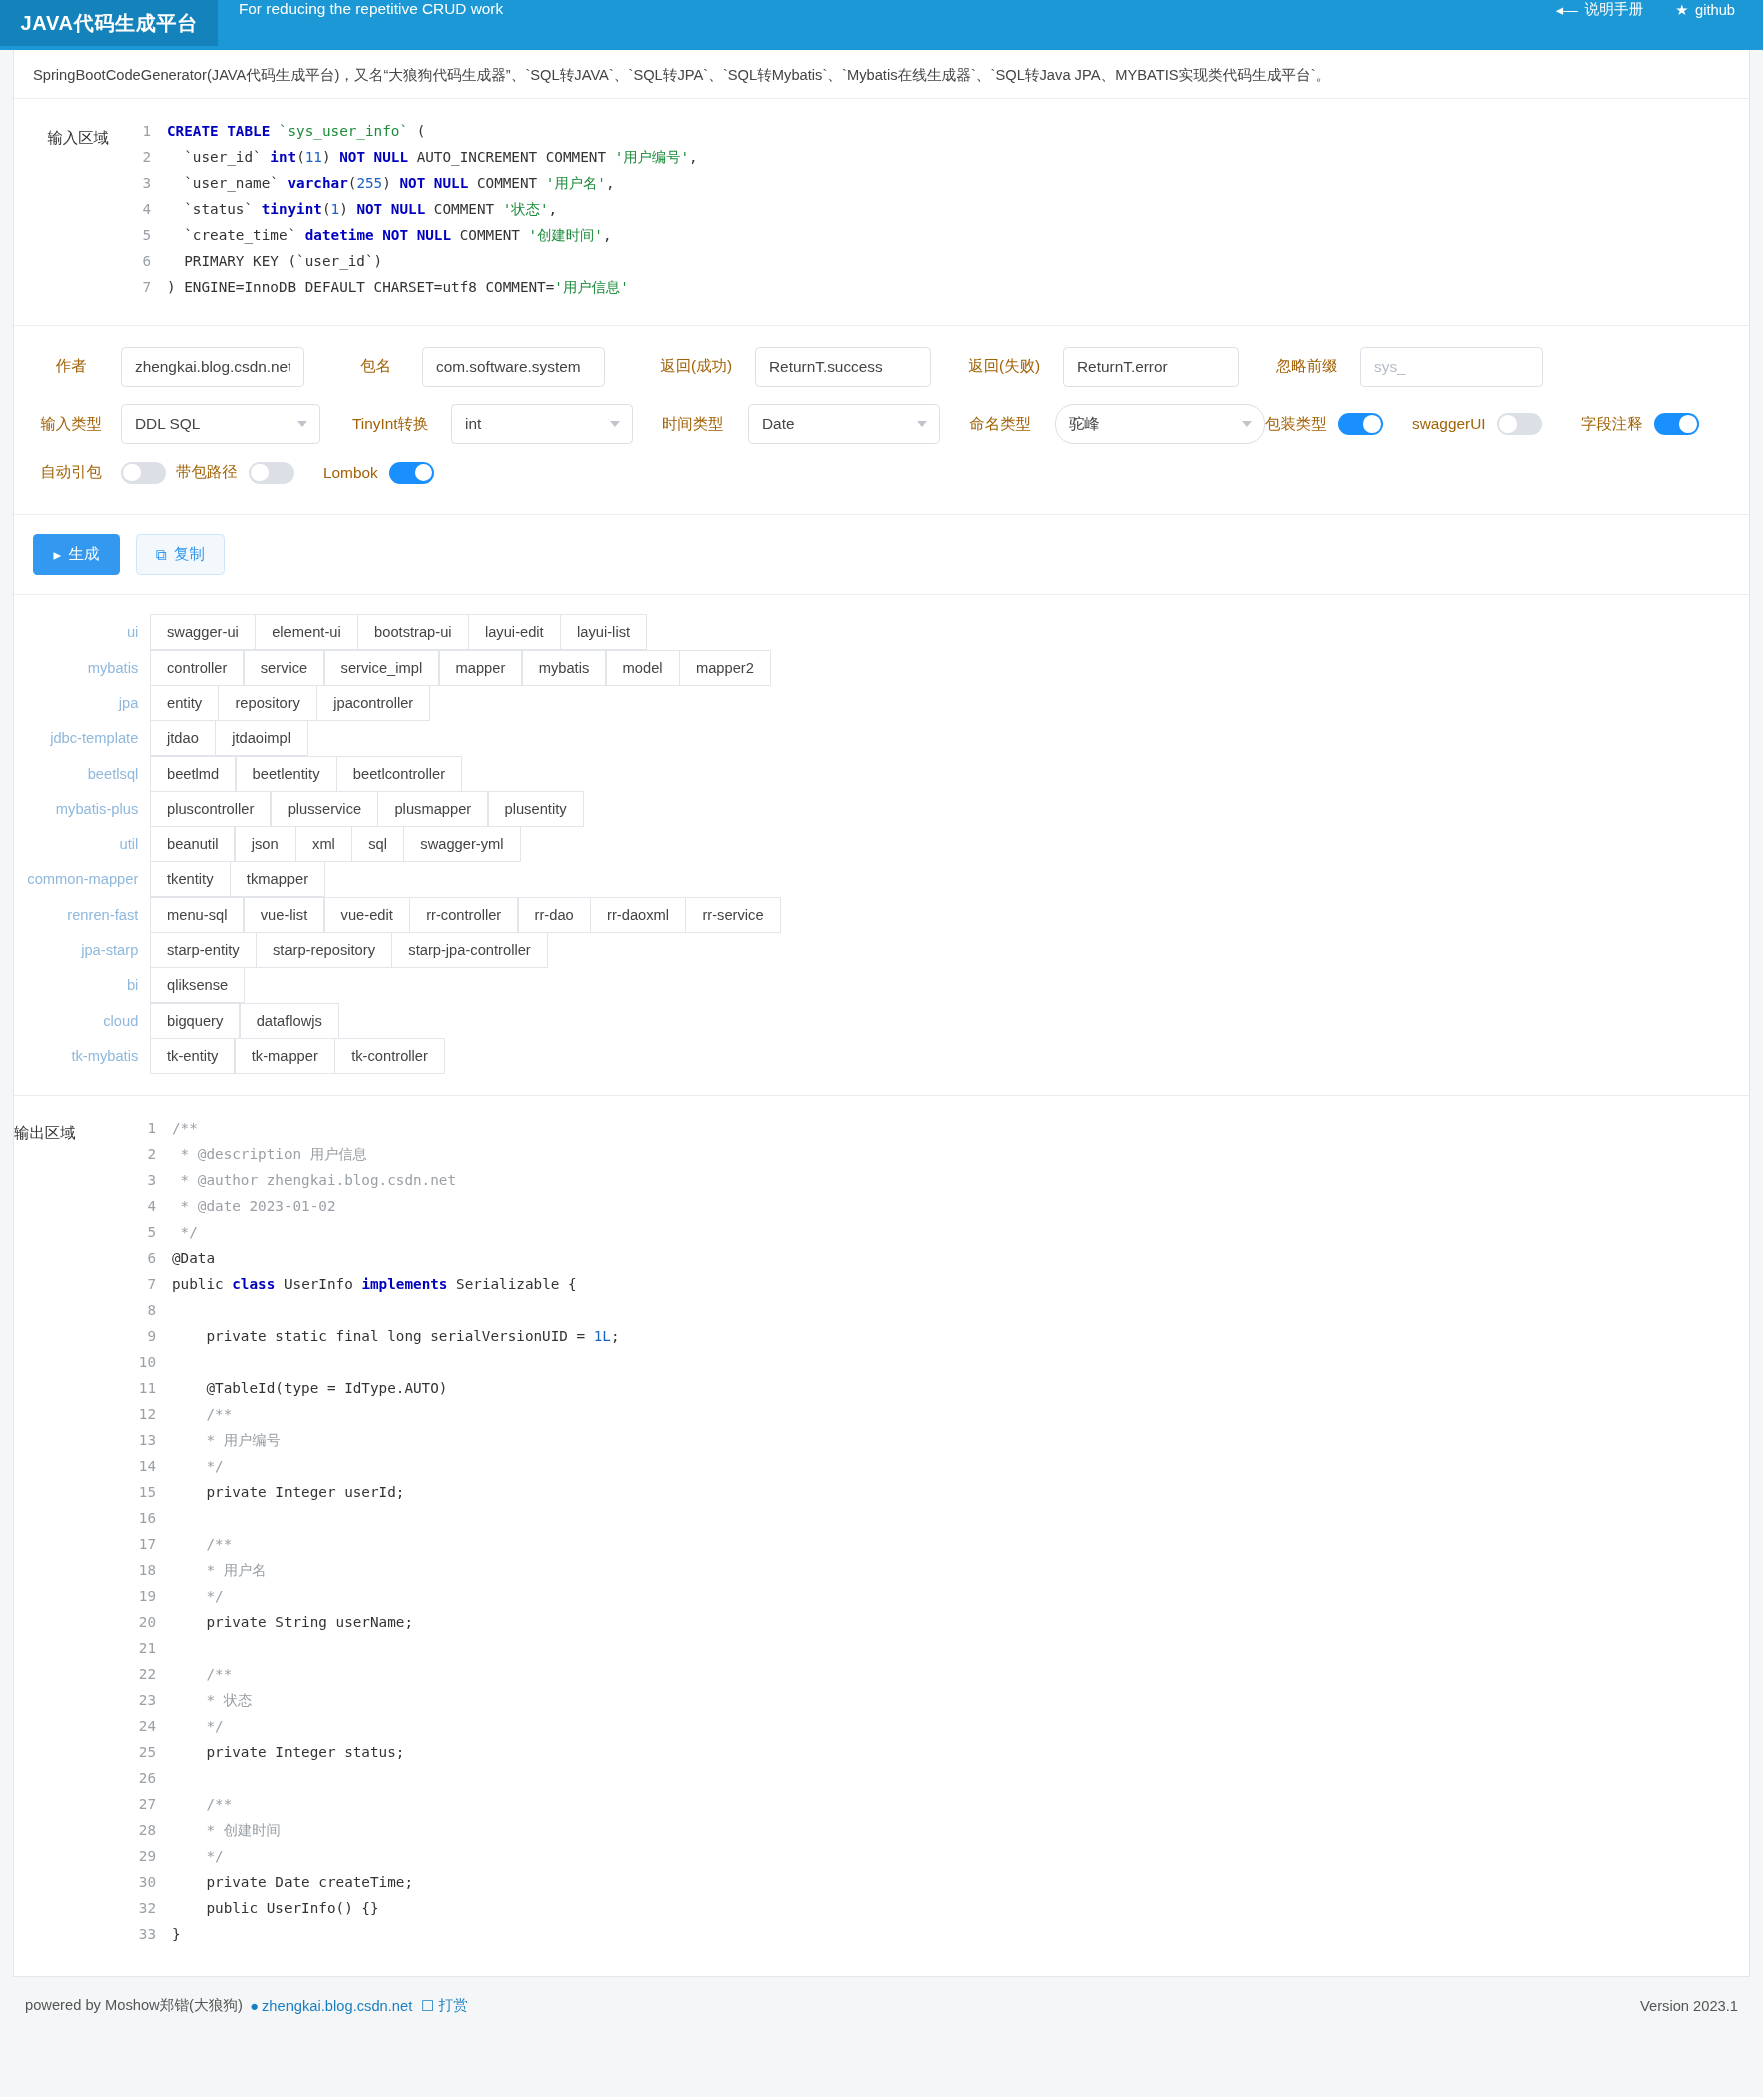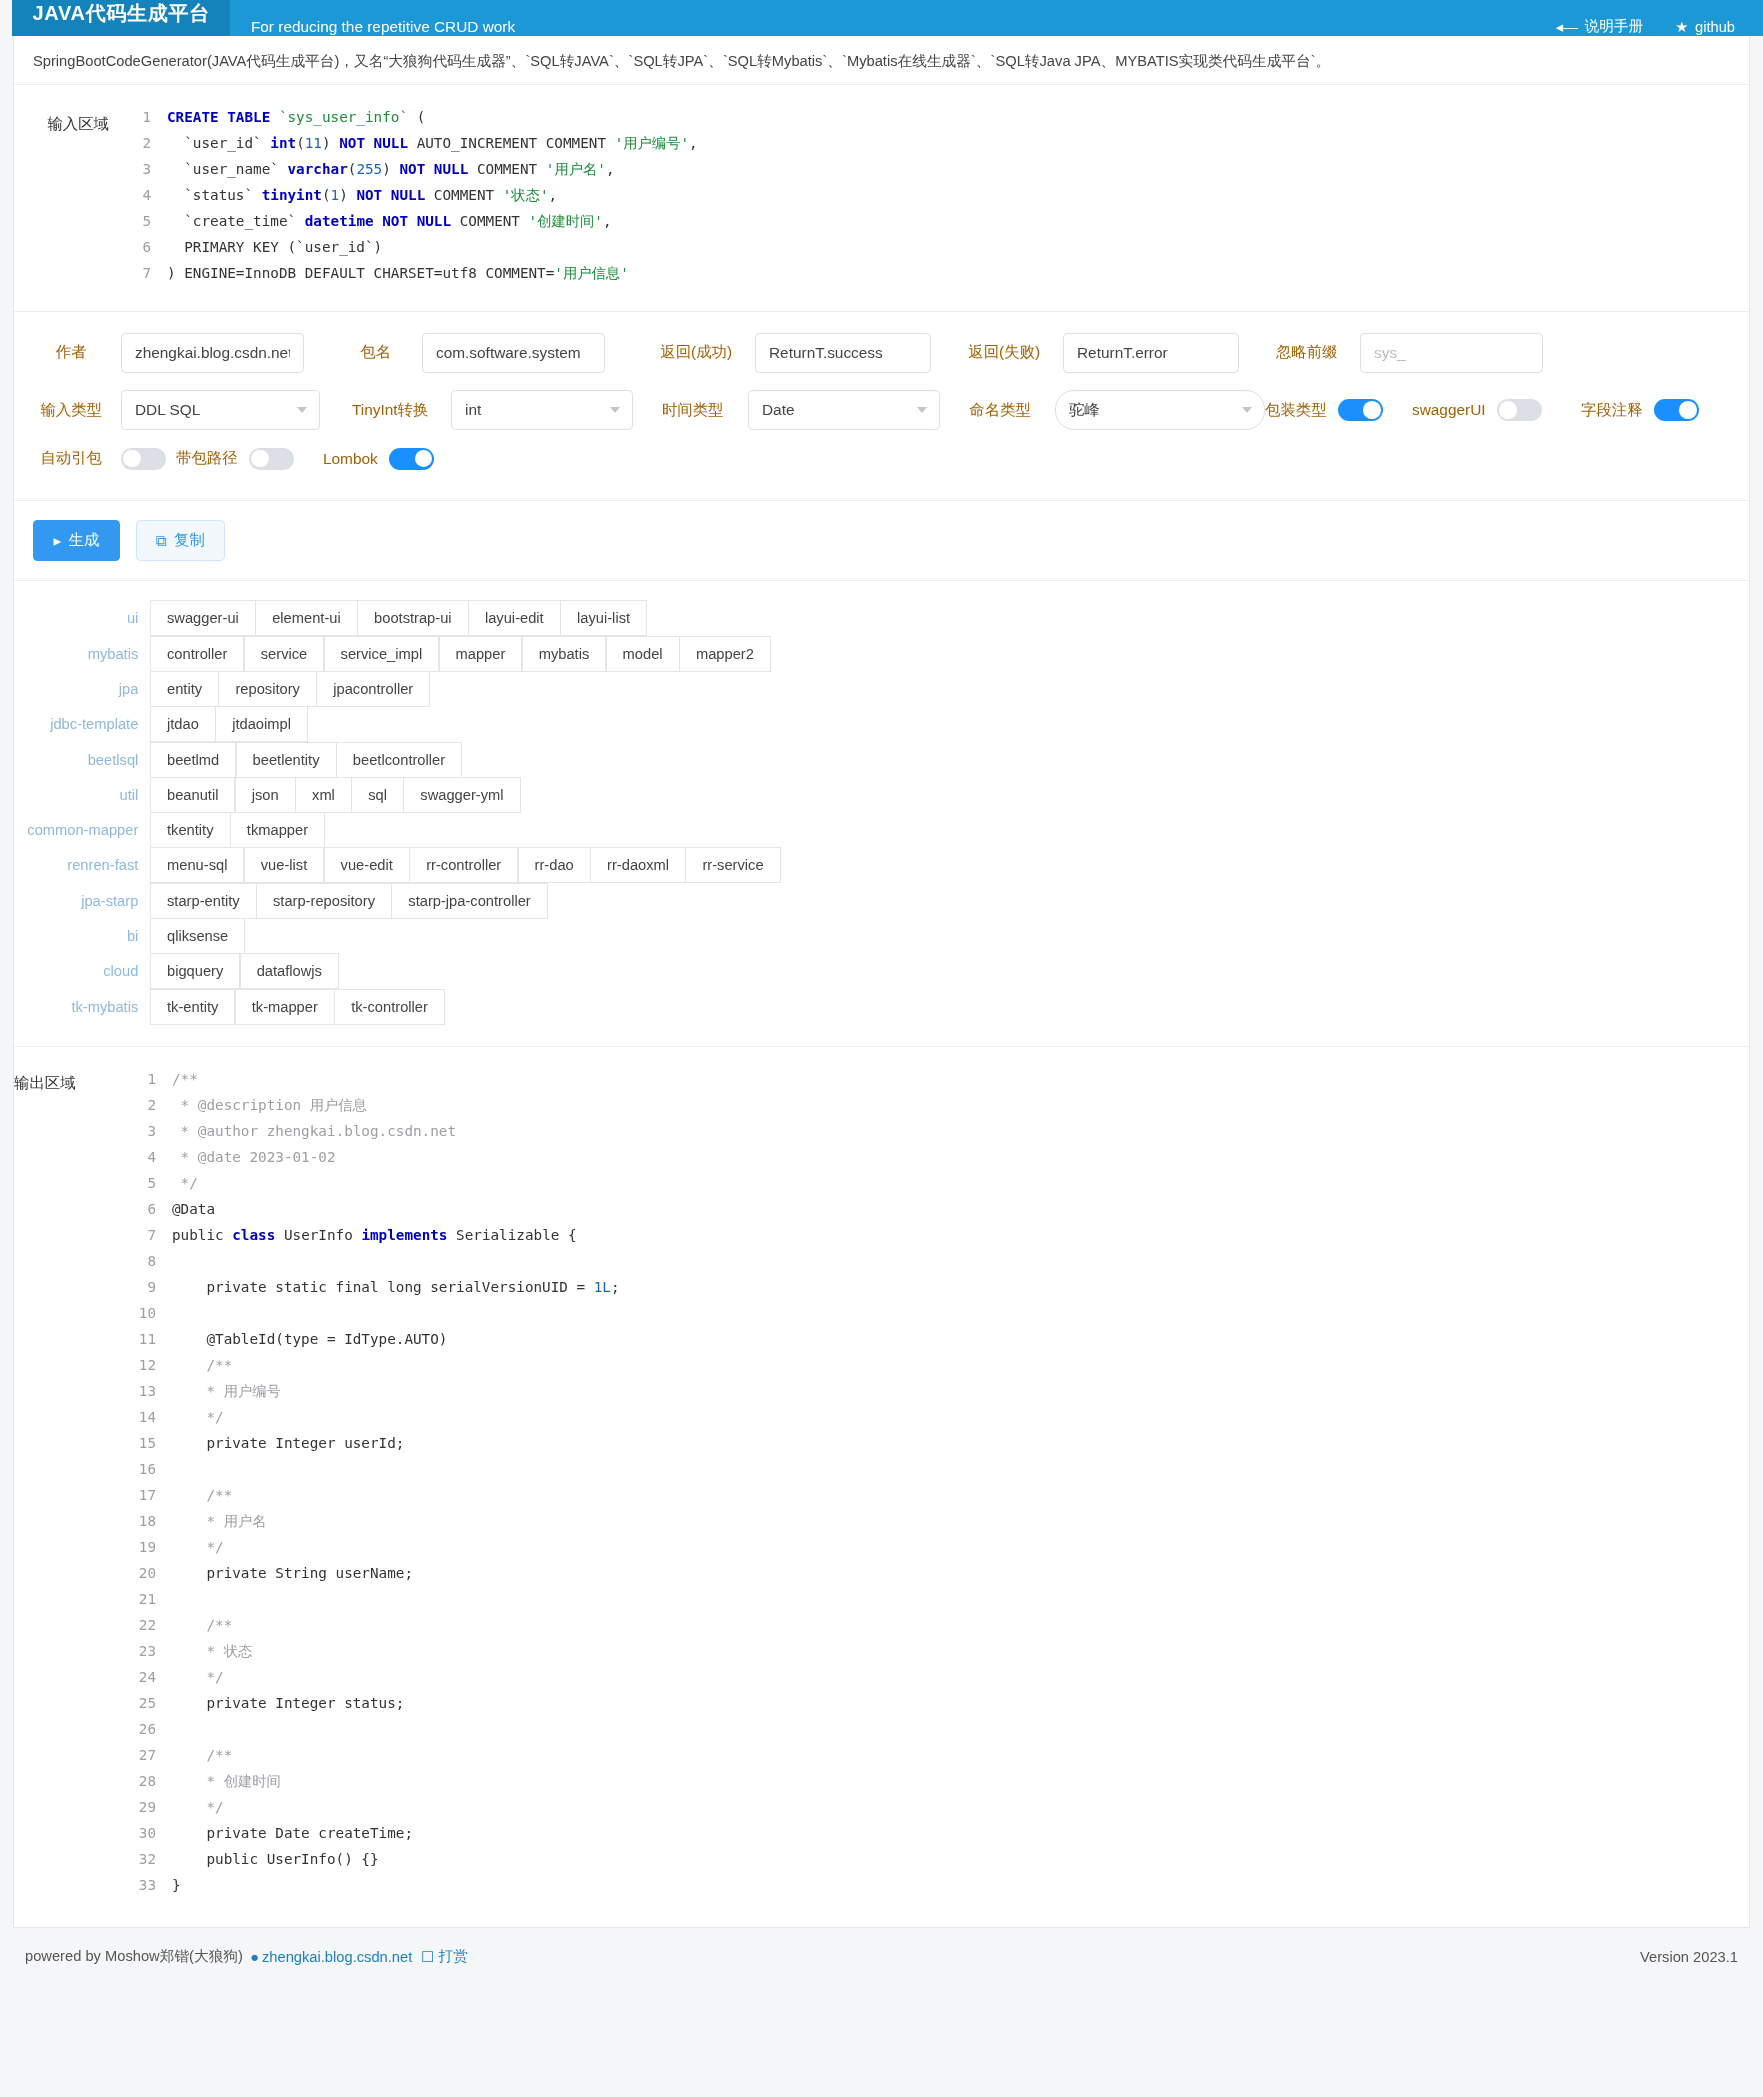--- a/index.html
+++ b/index.html
@@ -6,26 +6,25 @@
   html, body { margin: 0; padding: 0; }
   body {
     width: 1763px;
     background: #f5f6f7;
     font-family: "Liberation Sans", sans-serif;
     color: #333;
     font-size: 15.4px;
   }
   
   .topbar {
-    height: 36px;
+    height: 50px;
     background: #1b98d5;
     display: flex;
-    align-items: flex-end;
+    align-items: flex-start;
     color: #fff;
-    margin-left: 12px;
   }
   .brand {
     background: #1583bb;
     height: 46px;
     display: flex;
     align-items: center;
     padding: 0 20.5px;
     font-size: 20px;
     font-weight: bold;
     letter-spacing: 0.7px;
@@ -426,20 +425,27 @@
           <div class="tag">jtdao</div>
           <div class="tag">jtdaoimpl</div>
         </div>
         <div class="tgroup">
           <div class="gname" style="width: 117px; justify-content: flex-end;">beetlsql</div>
           <div class="tag">beetlmd</div>
           <div class="tag">beetlentity</div>
           <div class="tag">beetlcontroller</div>
         </div>
         <div class="tgroup">
+          <div class="gname" style="width: 117px; justify-content: flex-end;">mybatis-plus</div>
+          <div class="tag">pluscontroller</div>
+          <div class="tag">plusservice</div>
+          <div class="tag">plusmapper</div>
+          <div class="tag">plusentity</div>
+        </div>
+        <div class="tgroup">
           <div class="gname" style="width: 117px; justify-content: flex-end;">util</div>
           <div class="tag">beanutil</div>
           <div class="tag">json</div>
           <div class="tag">xml</div>
           <div class="tag">sql</div>
           <div class="tag">swagger-yml</div>
         </div>
         <div class="tgroup">
           <div class="gname" style="width: 117px; justify-content: flex-end;">common-mapper</div>
           <div class="tag">tkentity</div>

